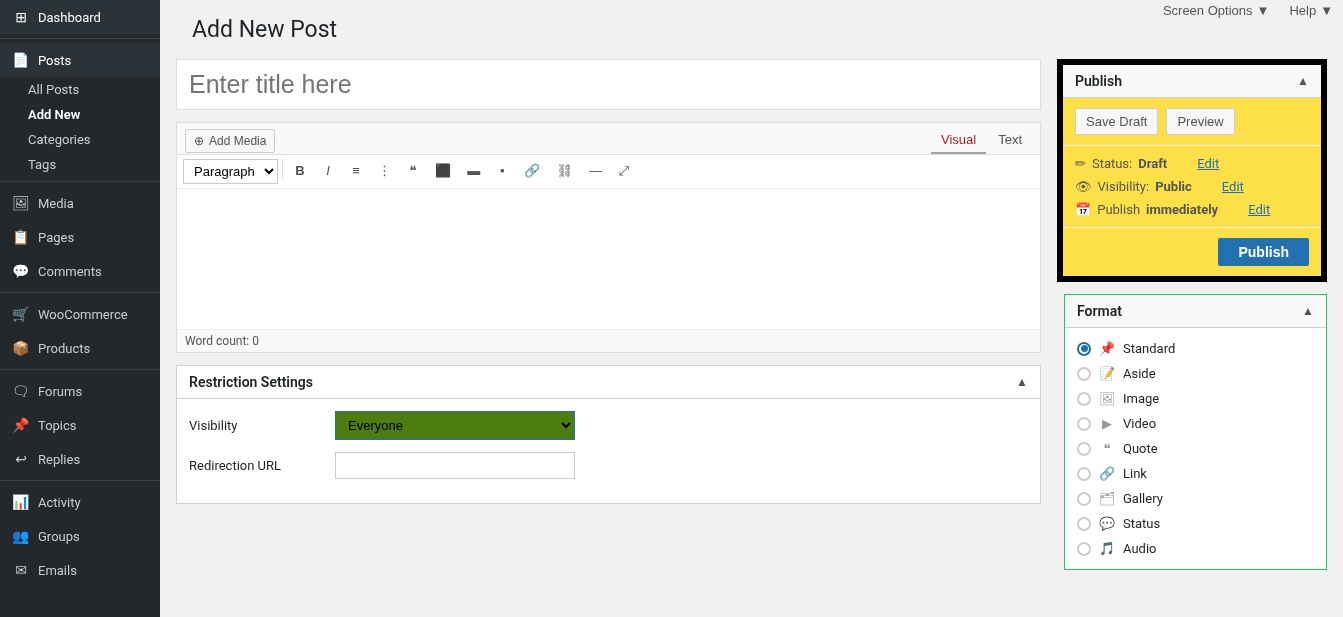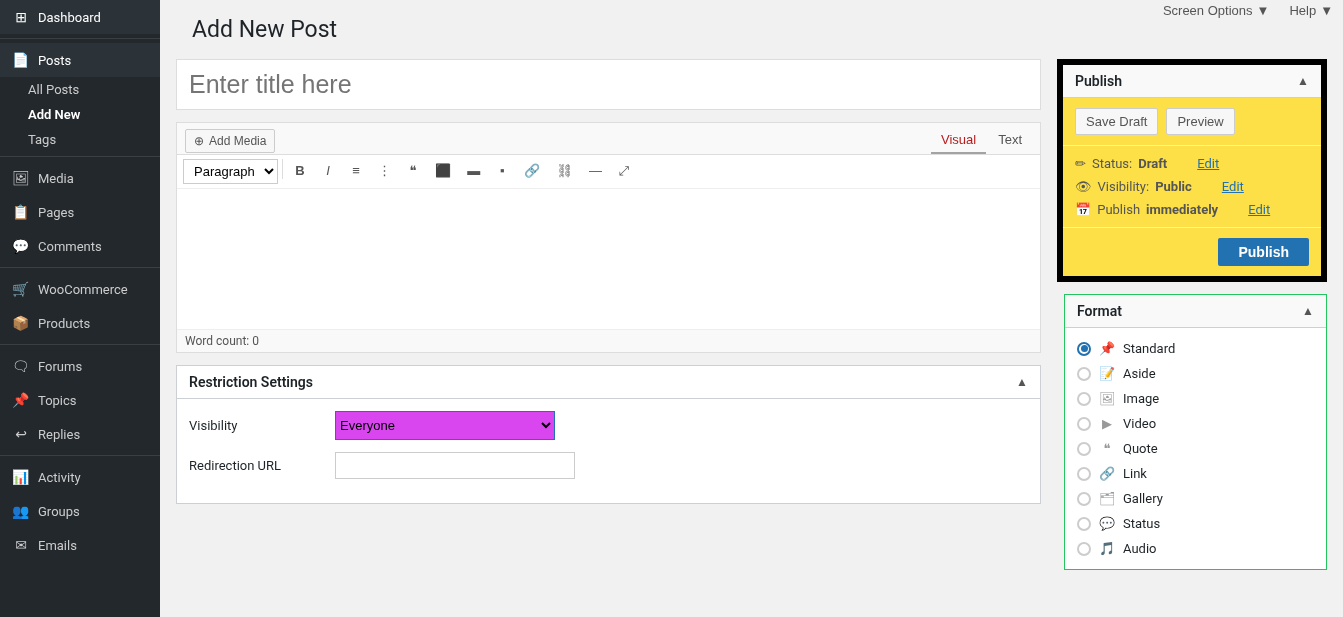--- a/index.html
+++ b/index.html
@@ -222,26 +222,26 @@
       gap: 16px;
       margin-bottom: 12px;
     }
     .form-label {
       width: 130px;
       font-size: 13px;
       color: #1d2327;
       flex-shrink: 0;
     }
     .form-select {
-      padding: 5px 0;
+      padding: 5px 8px;
       border: 1px solid #2271b1;
       font-size: 13px;
-      background: #d946ef;
-      cursor: pointer;
-      width: 220px;
+      background: #4d7c0f;
+      cursor: pointer;
+      width: 240px;
       outline: none;
     }
     .form-input {
       padding: 5px 8px;
       border: 1px solid #ccc;
       font-size: 13px;
       background: #fff;
       width: 240px;
       outline: none;
     }
@@ -397,20 +397,23 @@
   <div class="sidebar-section"></div>
   <div class="sidebar-item active-parent">
     <span class="sidebar-icon">📄</span>
     <span>Posts</span>
   </div>
   <div class="sidebar-sub">
     <span>All Posts</span>
   </div>
   <div class="sidebar-sub active">
     <span>Add New</span>
+  </div>
+  <div class="sidebar-sub">
+    <span>Categories</span>
   </div>
   <div class="sidebar-sub">
     <span>Tags</span>
   </div>
   <div class="sidebar-section"></div>
   <div class="sidebar-item">
     <span class="sidebar-icon">🖼</span>
     <span>Media</span>
   </div>
   <div class="sidebar-item">

